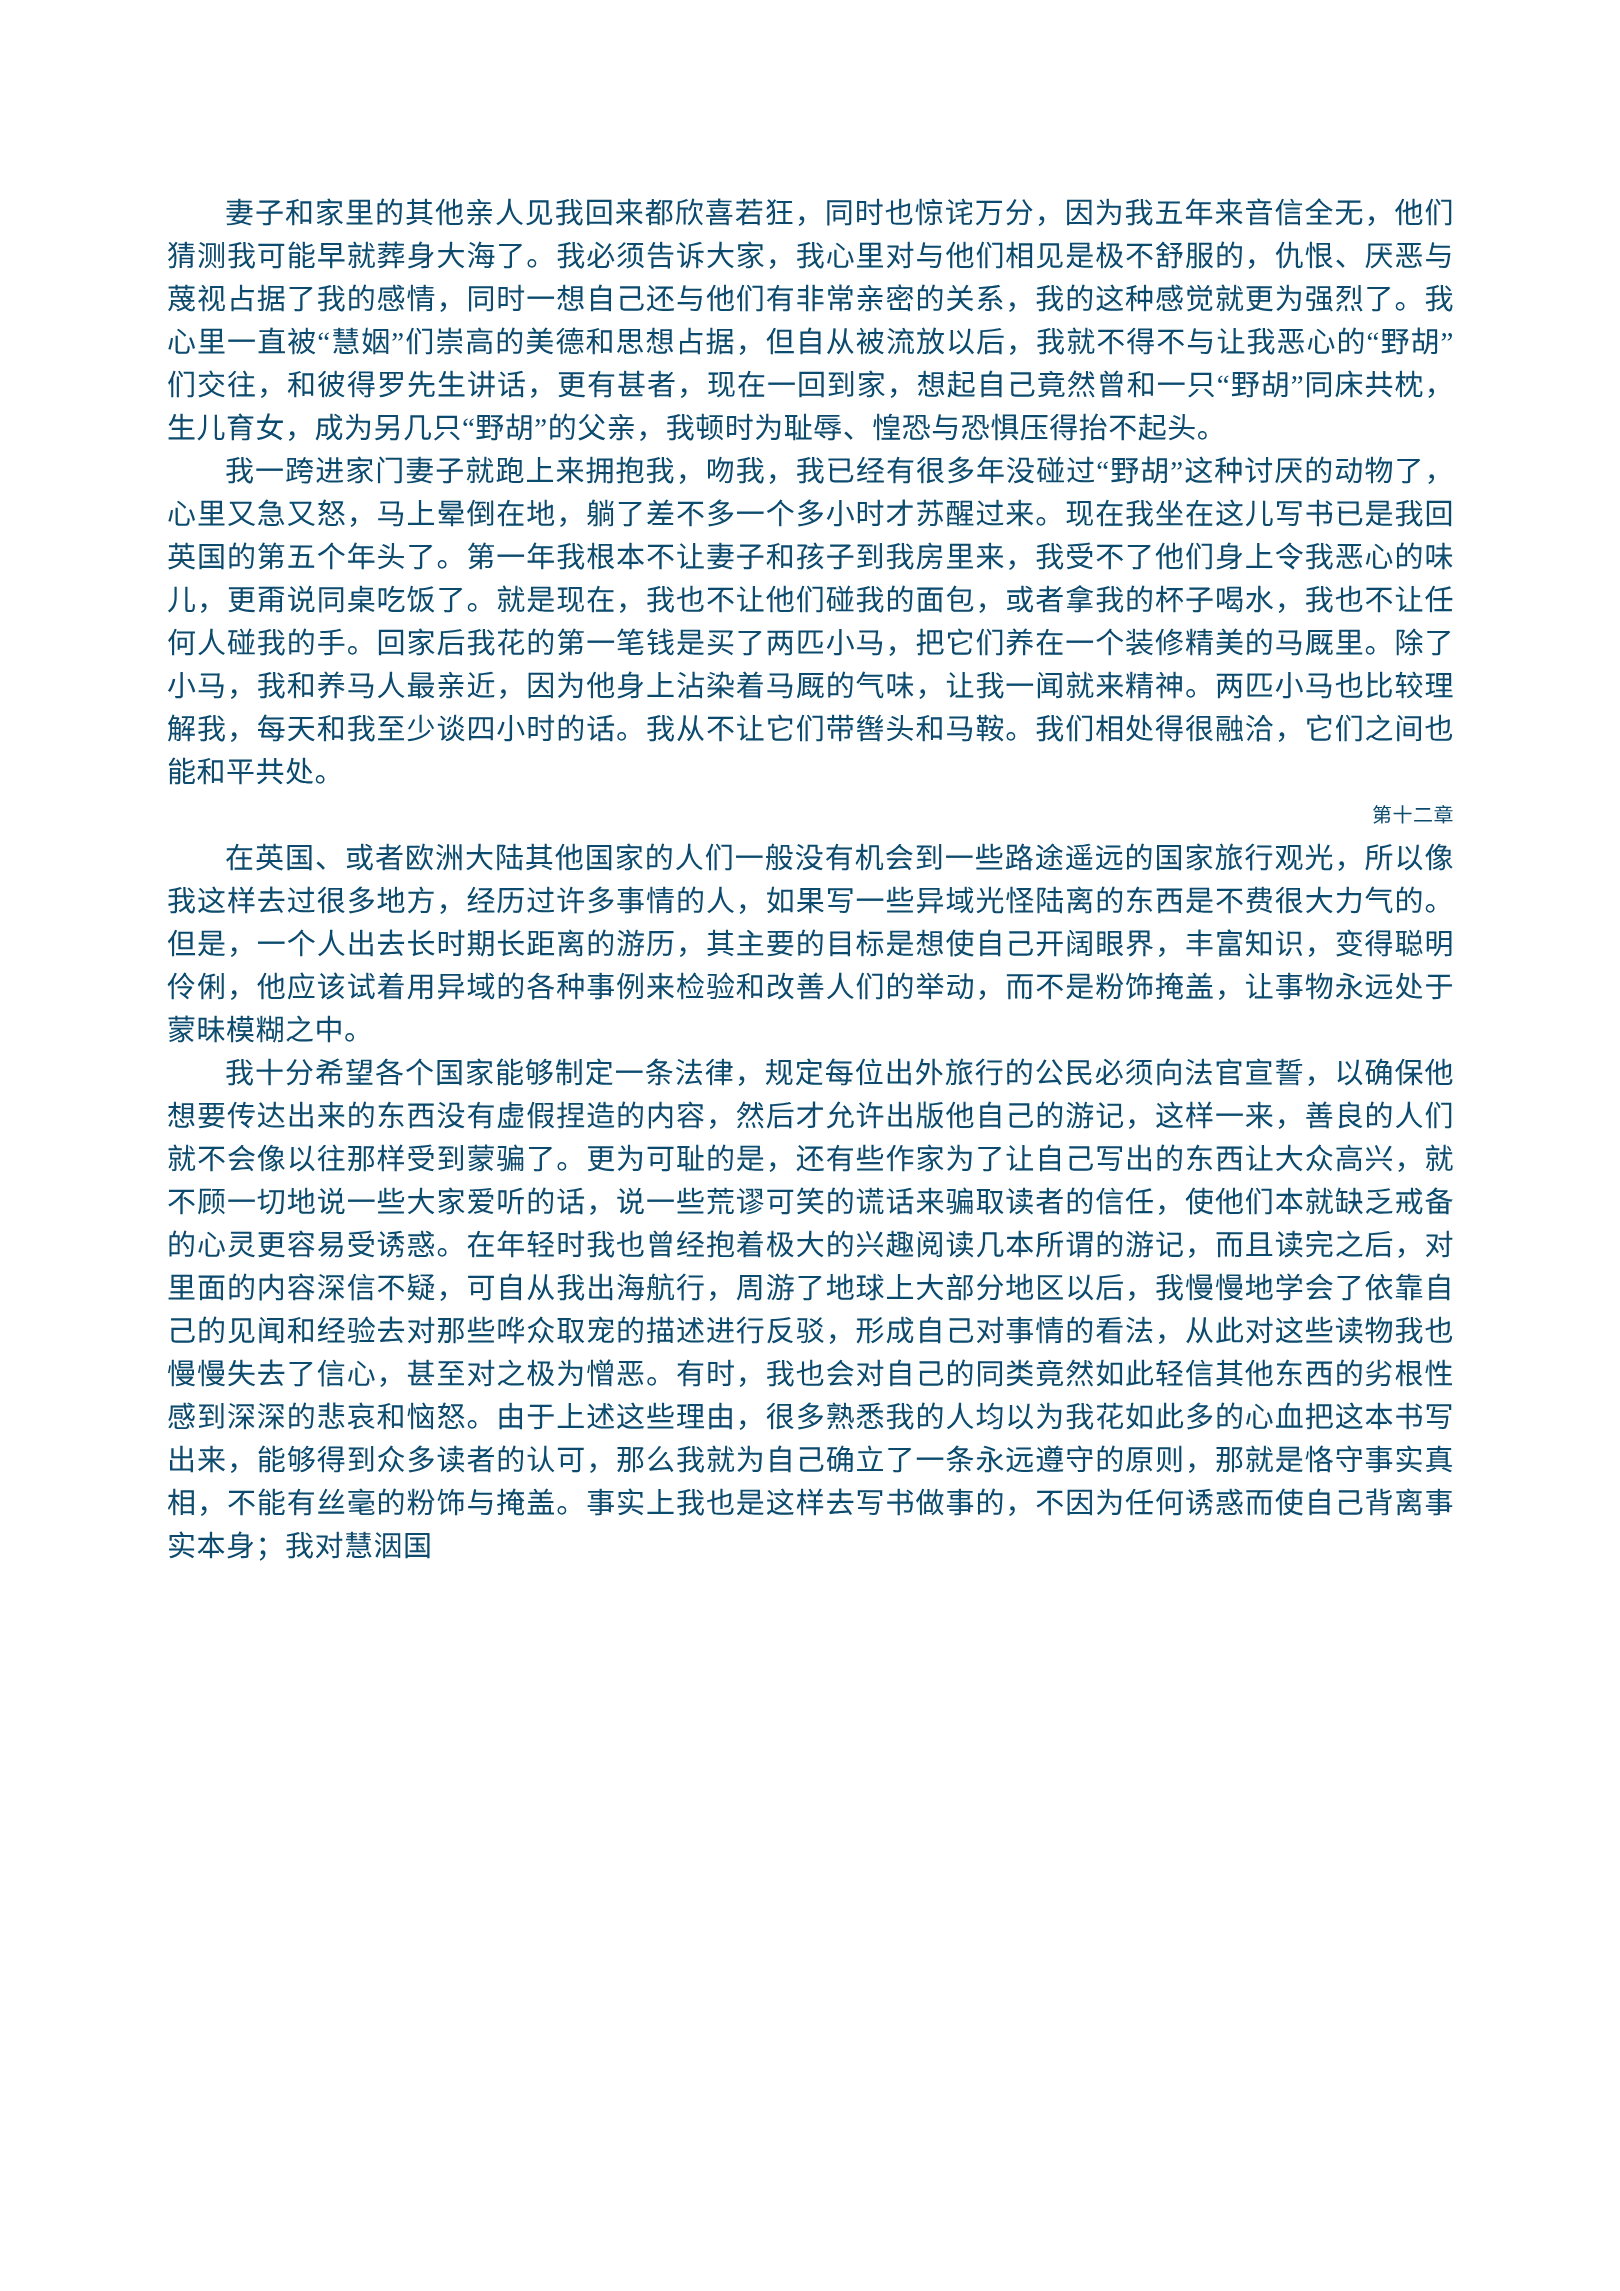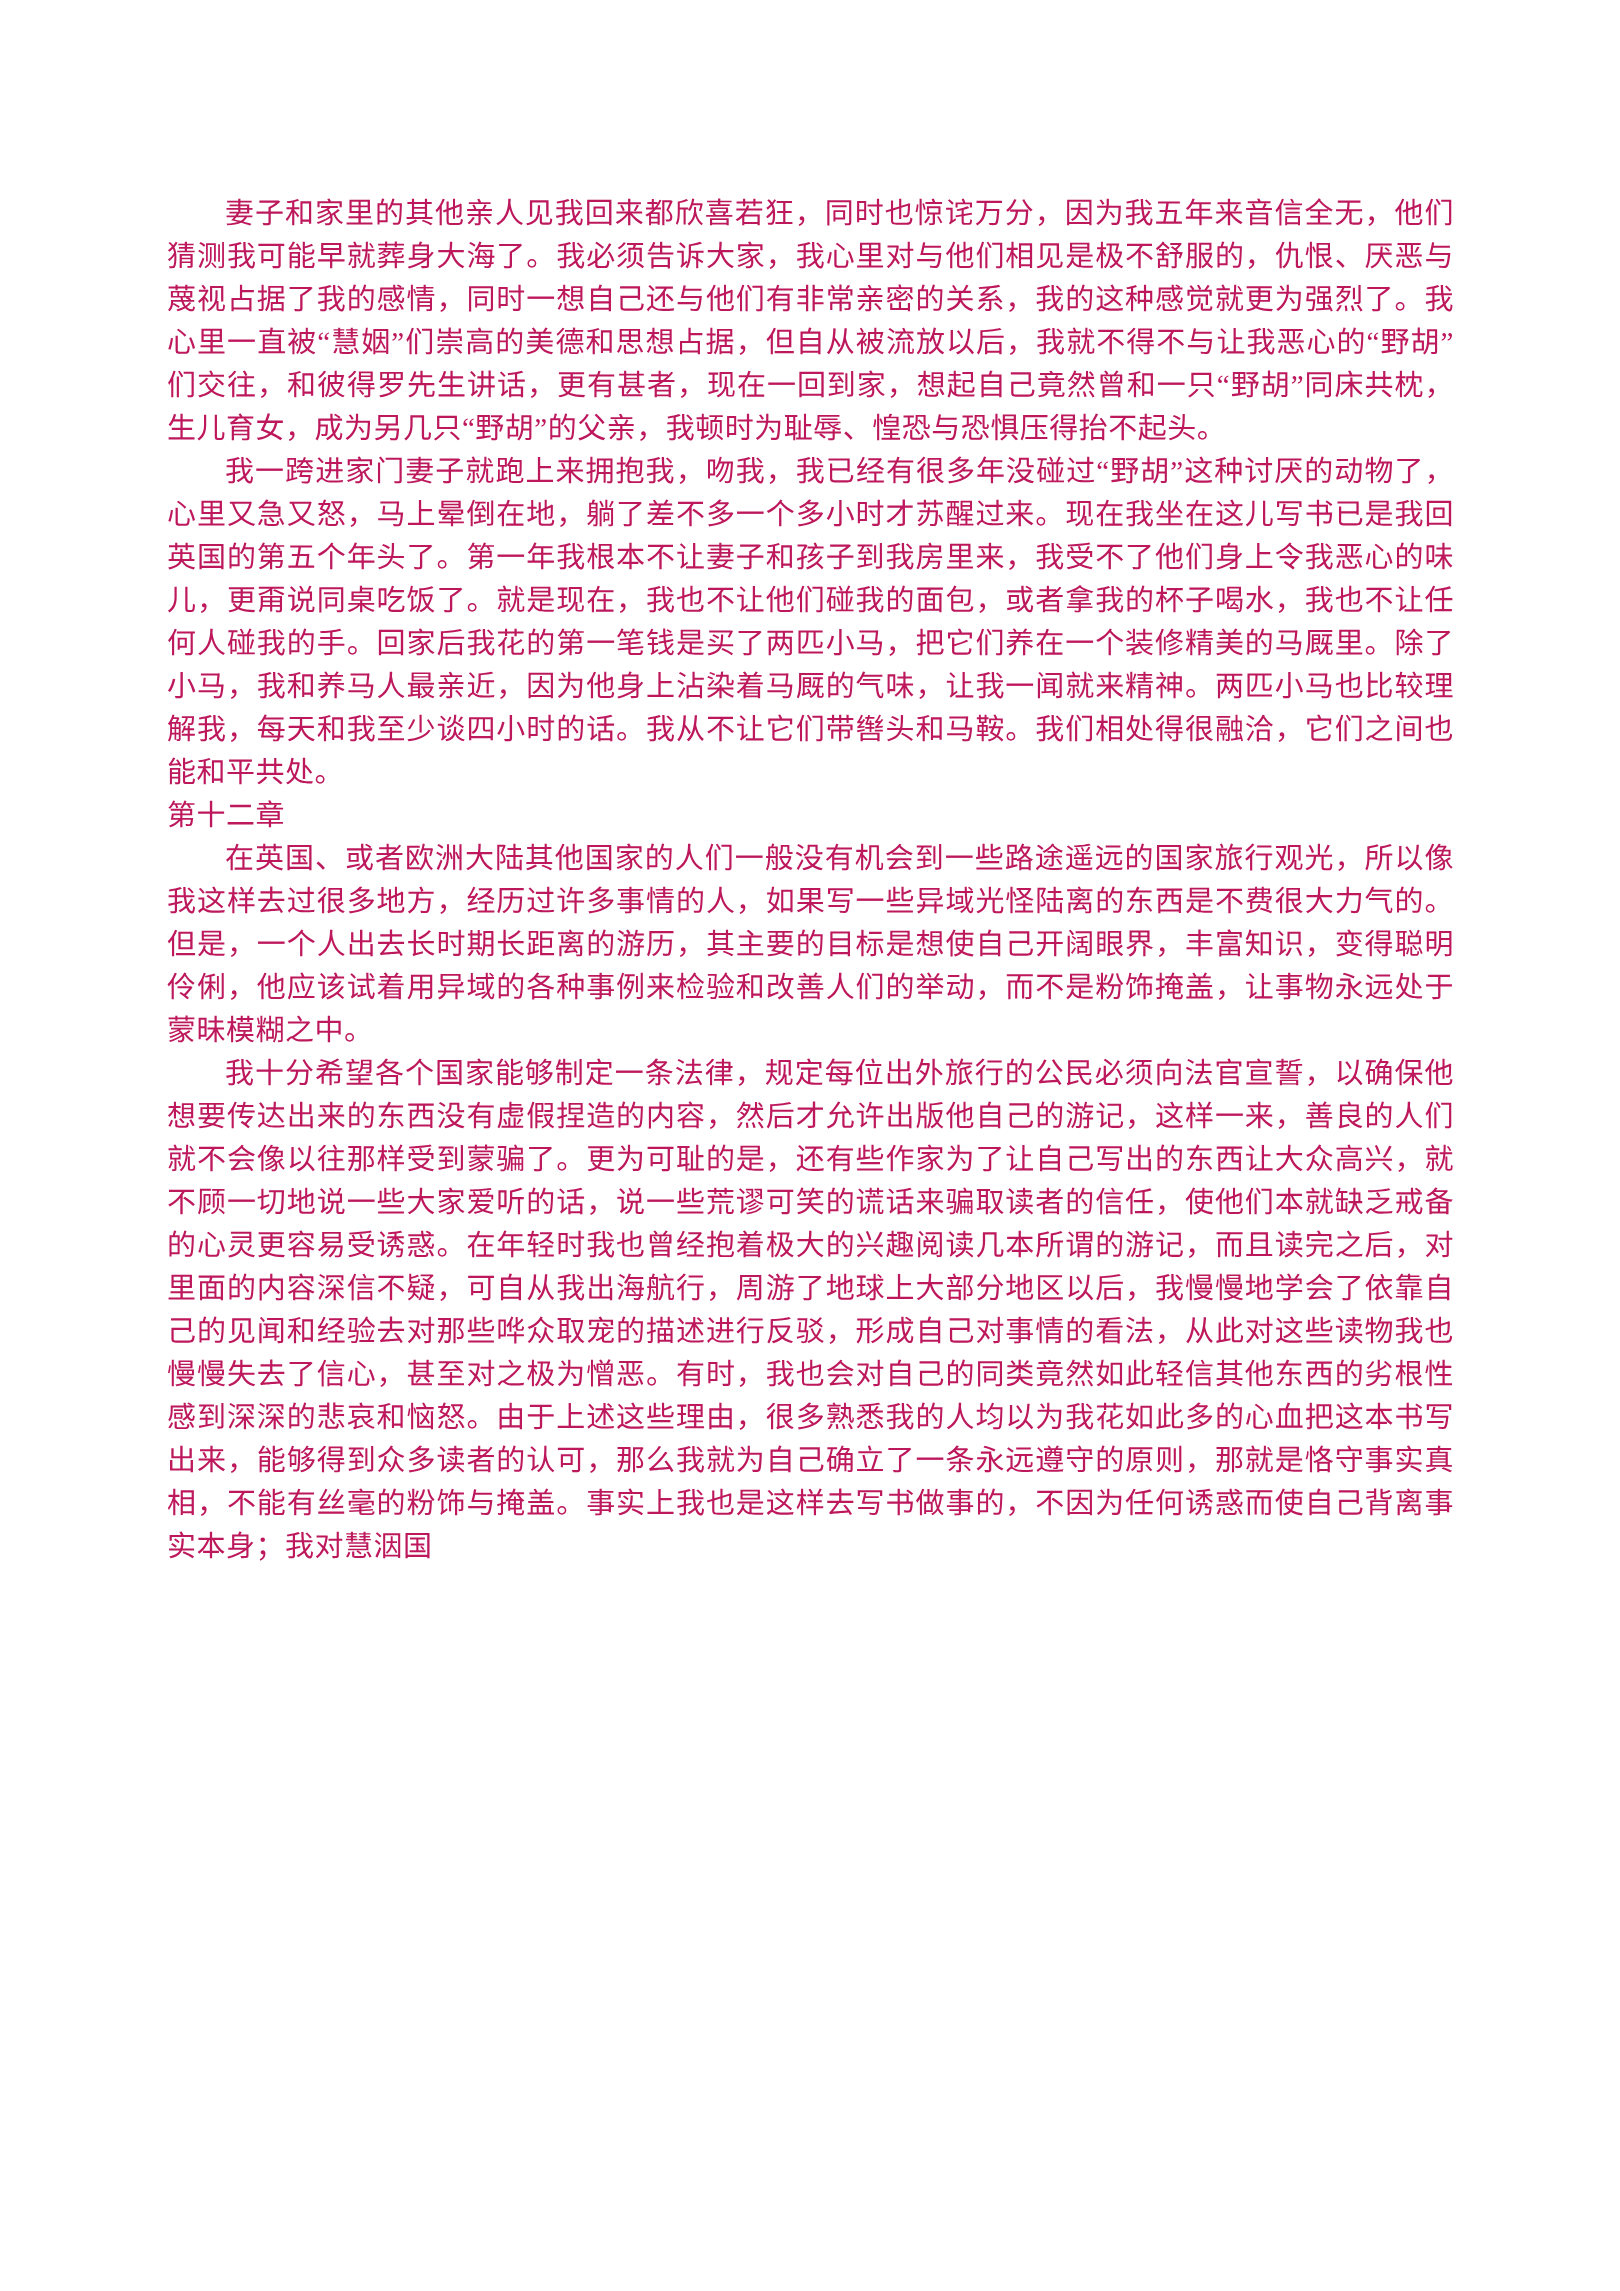--- a/index.html
+++ b/index.html
@@ -10,41 +10,41 @@
   .page {
     position: relative;
     width: 1620px;
     height: 1932px;
     margin: 0 auto;
     background: #ffffff;
     overflow: hidden;
     box-sizing: border-box;
     padding: 192px 167px 0 167px;
     font-family: "Liberation Serif", "DejaVu Serif", serif;
-    color: #be185d;
+    color: #0c4a6e;
   }
   .doc-body {
     width: 1287px;
   }
   .para {
     margin: 0;
     font-size: 29px;
     line-height: 43px;
     text-indent: 2em;
     text-align: justify;
     text-justify: inter-character;
     letter-spacing: 0.5px;
     word-break: break-all;
   }
   .chapter-heading {
     margin: 0;
-    font-size: 29px;
+    font-size: 20px;
     line-height: 43px;
     font-weight: normal;
-    text-align: left;
+    text-align: right;
     letter-spacing: 0.5px;
   }
 </style>
 </head>
 <body>
 
 <div class="page">
   <div class="doc-body">
     <p class="para">妻子和家里的其他亲人见我回来都欣喜若狂，同时也惊诧万分，因为我五年来音信全无，他们猜测我可能早就葬身大海了。我必须告诉大家，我心里对与他们相见是极不舒服的，仇恨、厌恶与蔑视占据了我的感情，同时一想自己还与他们有非常亲密的关系，我的这种感觉就更为强烈了。我心里一直被“慧姻”们崇高的美德和思想占据，但自从被流放以后，我就不得不与让我恶心的“野胡”们交往，和彼得罗先生讲话，更有甚者，现在一回到家，想起自己竟然曾和一只“野胡”同床共枕，生儿育女，成为另几只“野胡”的父亲，我顿时为耻辱、惶恐与恐惧压得抬不起头。</p>
     <p class="para">我一跨进家门妻子就跑上来拥抱我，吻我，我已经有很多年没碰过“野胡”这种讨厌的动物了，心里又急又怒，马上晕倒在地，躺了差不多一个多小时才苏醒过来。现在我坐在这儿写书已是我回英国的第五个年头了。第一年我根本不让妻子和孩子到我房里来，我受不了他们身上令我恶心的味儿，更甭说同桌吃饭了。就是现在，我也不让他们碰我的面包，或者拿我的杯子喝水，我也不让任何人碰我的手。回家后我花的第一笔钱是买了两匹小马，把它们养在一个装修精美的马厩里。除了小马，我和养马人最亲近，因为他身上沾染着马厩的气味，让我一闻就来精神。两匹小马也比较理解我，每天和我至少谈四小时的话。我从不让它们带辔头和马鞍。我们相处得很融洽，它们之间也能和平共处。</p>

